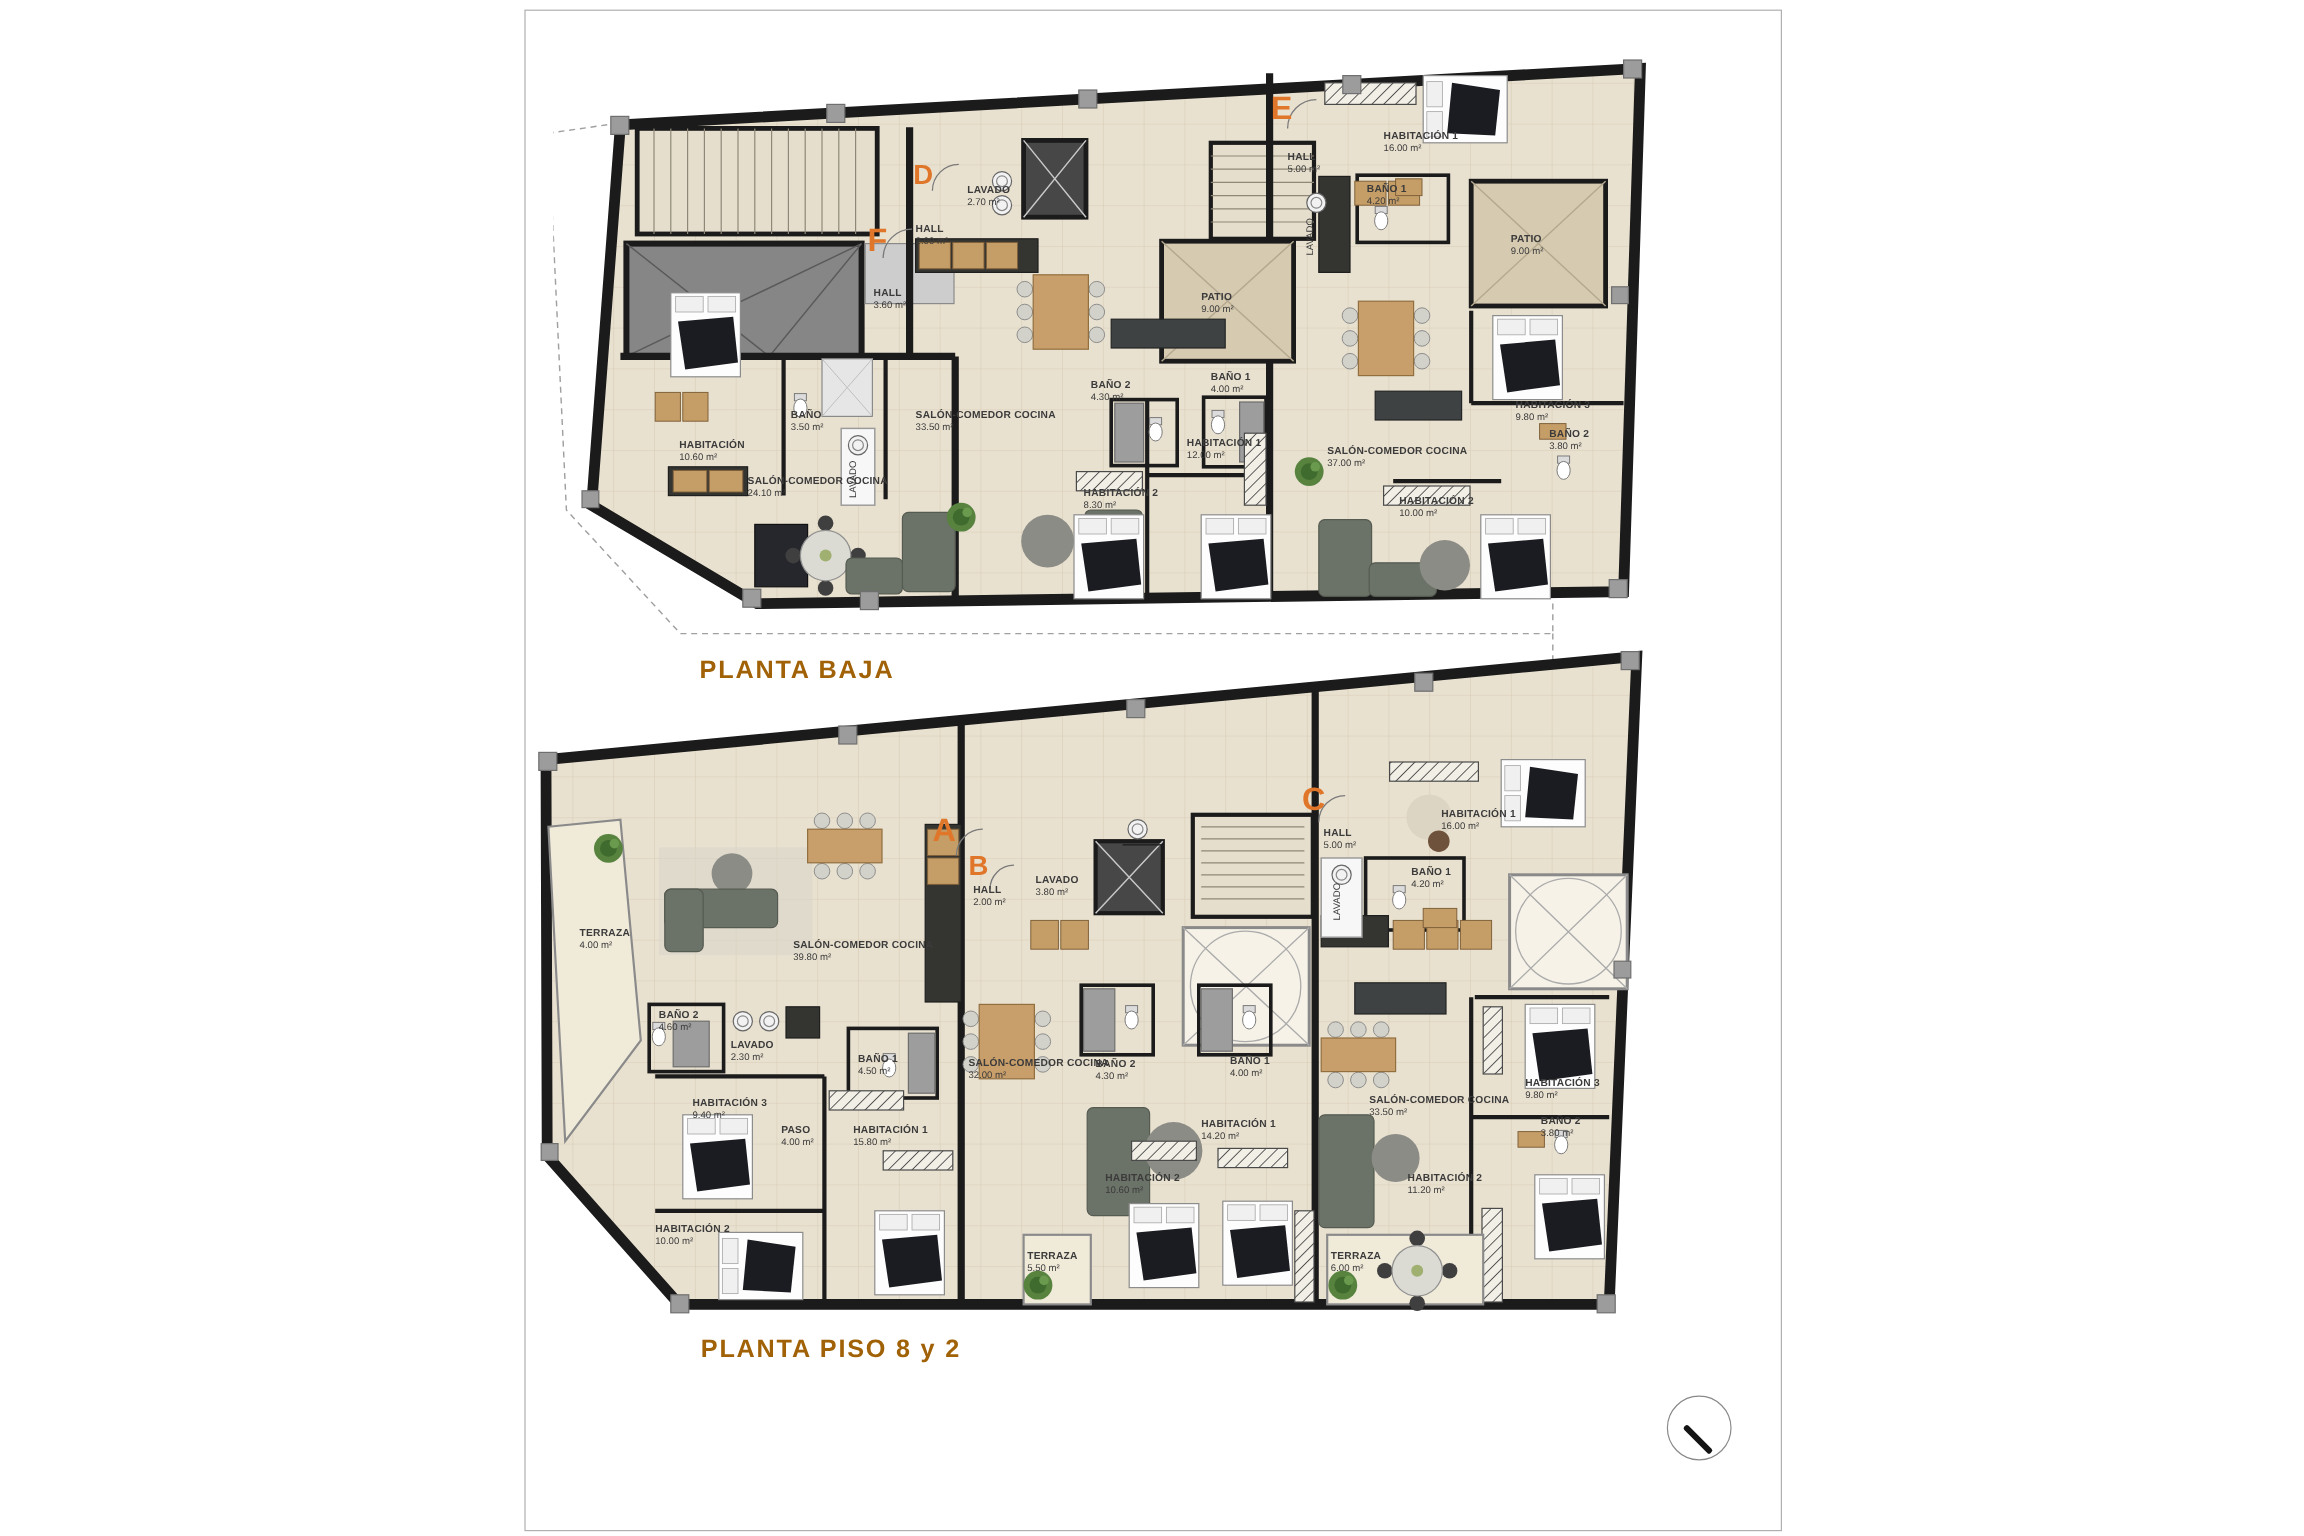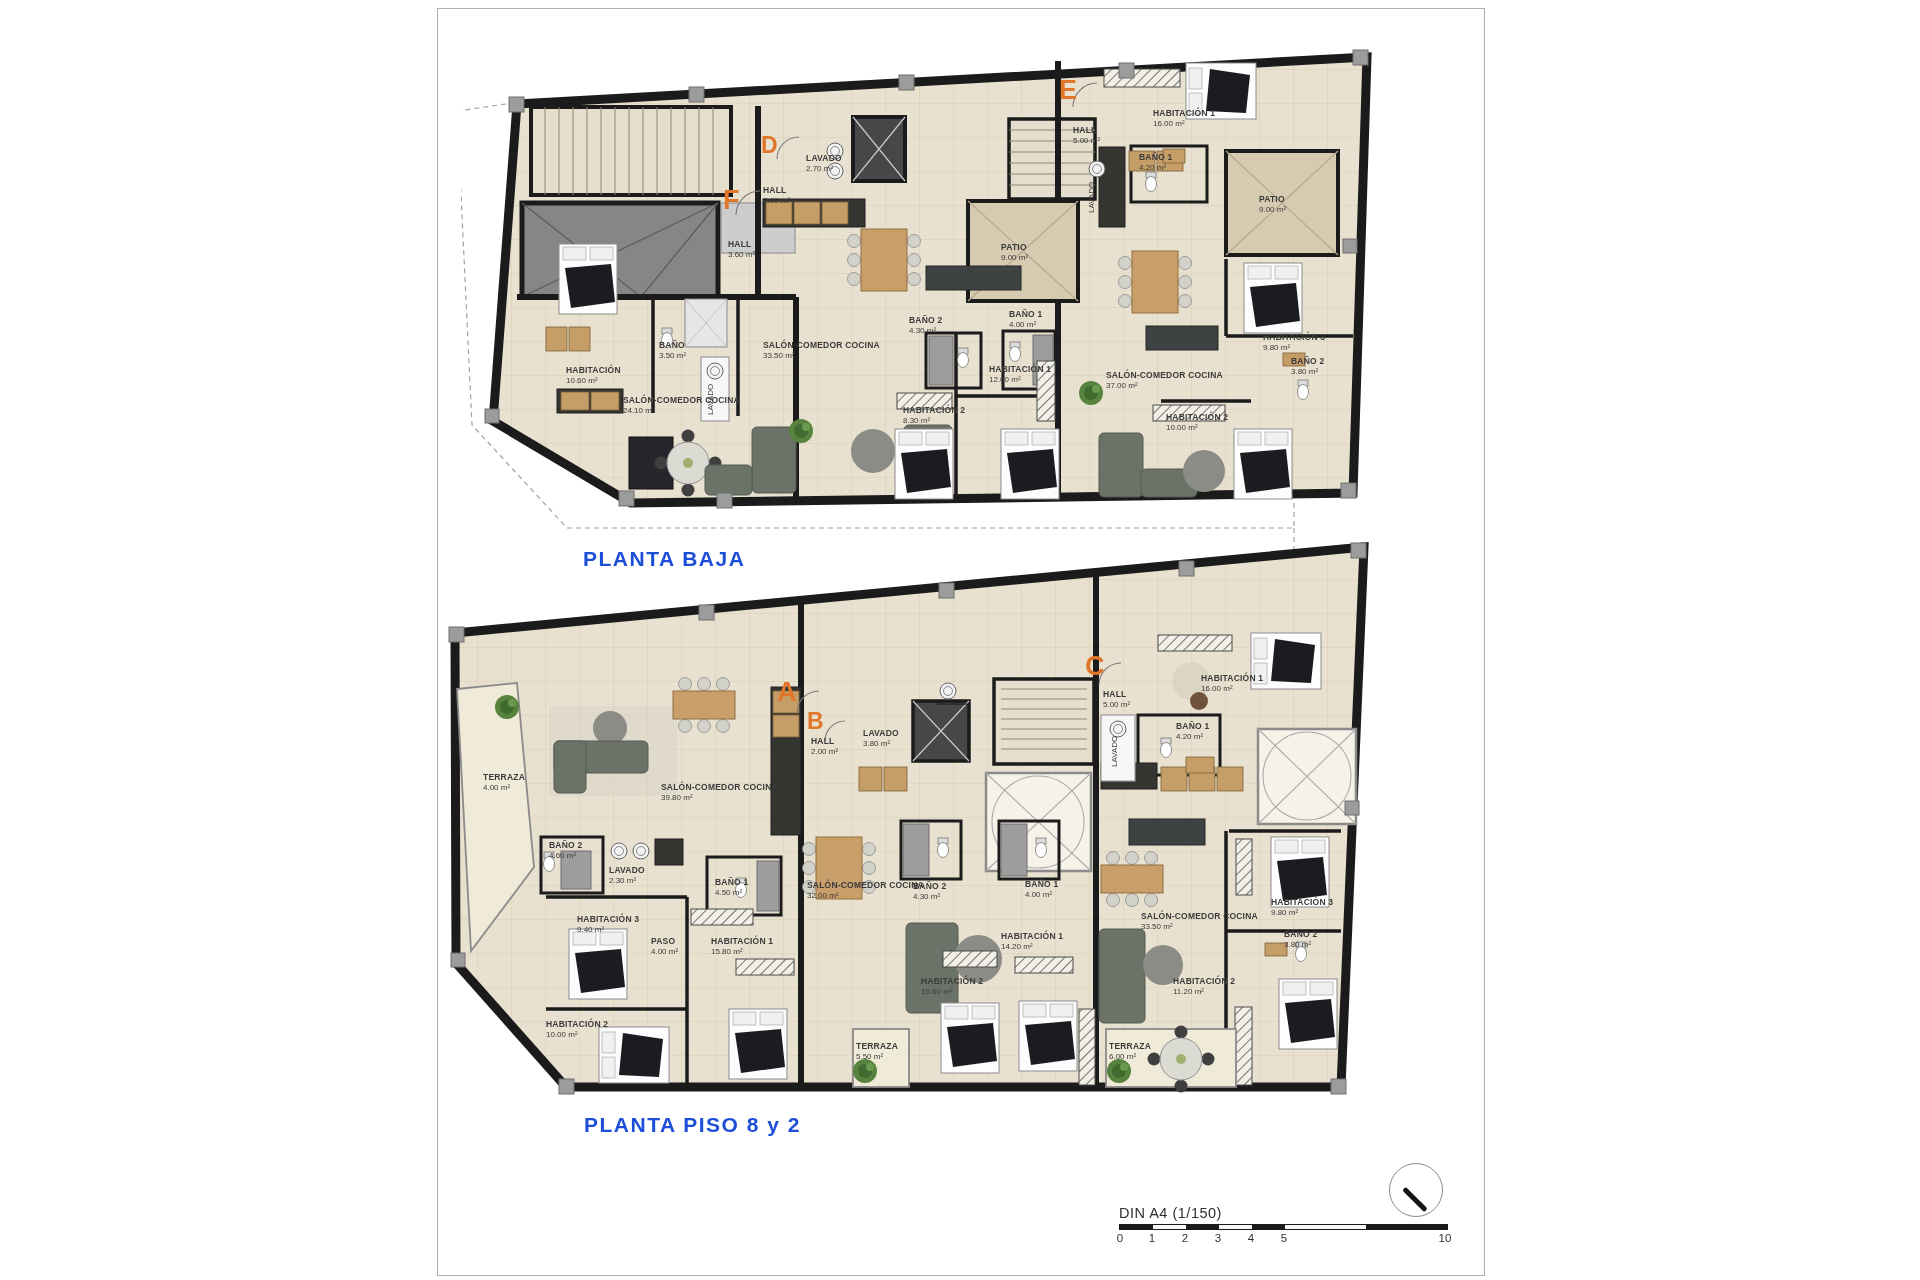--- a/index.html
+++ b/index.html
@@ -1,19 +1,19 @@
 <!DOCTYPE html>
 <html><head>
 <meta charset="utf-8">
 <style>
   html,body{margin:0;padding:0;background:#ffffff;}
   body{width:1920px;height:1280px;position:relative;font-family:"Liberation Sans",sans-serif;overflow:hidden;}
   .sheet{position:absolute;left:437px;top:8px;width:1046px;height:1266px;border:1px solid #b0b0b0;background:#fff;}
   svg{position:absolute;}
-  .plan-title{position:absolute;font-size:21px;font-weight:700;color:#1d4ed8;letter-spacing:1.5px;white-space:nowrap;}
+  .plan-title{position:absolute;font-size:21px;font-weight:700;color:#a16207;letter-spacing:1.5px;white-space:nowrap;}
   .rn{font-family:"Liberation Sans",sans-serif;font-size:8.5px;font-weight:700;fill:#3b3b3b;letter-spacing:.2px;}
   .ra{font-family:"Liberation Sans",sans-serif;font-size:8px;font-weight:400;fill:#3b3b3b;}
   .apt{font-family:"Liberation Sans",sans-serif;font-size:27px;font-weight:700;fill:#e0762a;}
   .aptB{font-size:23px;}
   .wall{stroke:#1b1b1b;fill:none;}
   .thin{stroke:#1b1b1b;fill:none;stroke-width:3;}
   .arc{stroke:#7a7a7a;stroke-width:1.1;fill:none;}
   .tread{stroke:#8f8878;stroke-width:1;}
   .pillar{fill:#9c9c9c;stroke:#6f6f6f;stroke-width:1;}
   .counter{fill:#343431;stroke:#1f1f1f;stroke-width:1;}
@@ -574,39 +574,18 @@
     </g>
     <g>
       <text class="rn" x="1108" y="1048">TERRAZA</text>
       <text class="ra" x="1108" y="1058">6.00 m²</text>
     </g>
     <text class="ra" x="1116" y="766" transform="rotate(-90 1116 766)">LAVADO</text>
   </svg>
 
   <div class="plan-title" style="left:146px;top:1104px;">PLANTA PISO 8 y 2</div>
 
-  <div class="scale-block">
-    <div class="scale-label">DIN A4 (1/150)</div>
-    <div class="scale-bar">
-      <i class="sd" style="width:33px"></i>
-        <i class="sl" style="width:33px"></i>
-        <i class="sd" style="width:33px"></i>
-        <i class="sl" style="width:33px"></i>
-        <i class="sd" style="width:33px"></i>
-        <i class="sl" style="width:81px"></i>
-        <i class="sd" style="width:81px"></i>
-    </div>
-    <div class="scale-ticks">
-      <span style="left:1px">0</span>
-      <span style="left:33px">1</span>
-      <span style="left:66px">2</span>
-      <span style="left:99px">3</span>
-      <span style="left:132px">4</span>
-      <span style="left:165px">5</span>
-      <span style="left:326px">10</span>
-    </div>
-  </div>
 
   <div class="north">
     <div class="needle"></div>
   </div>
 
 </div>
 
 </body></html>

